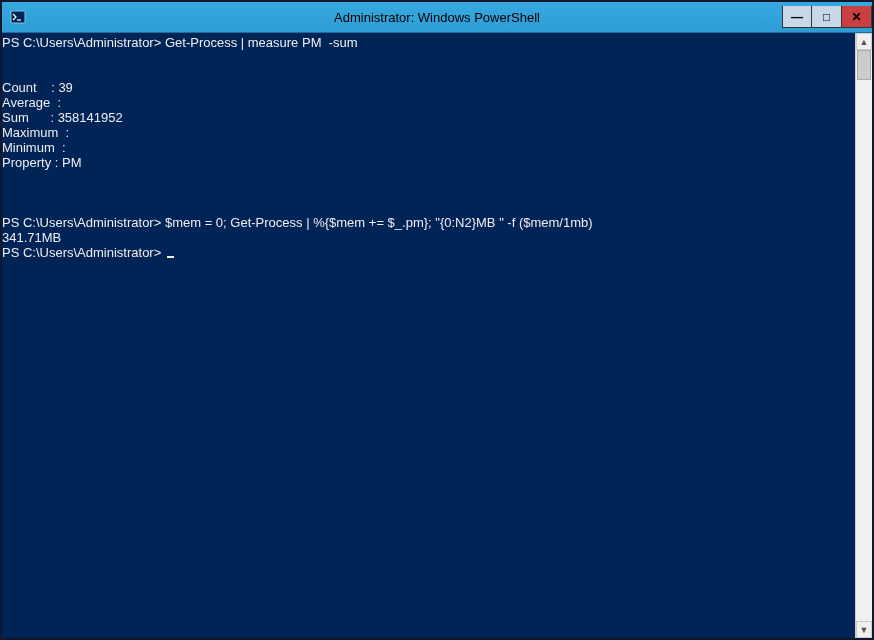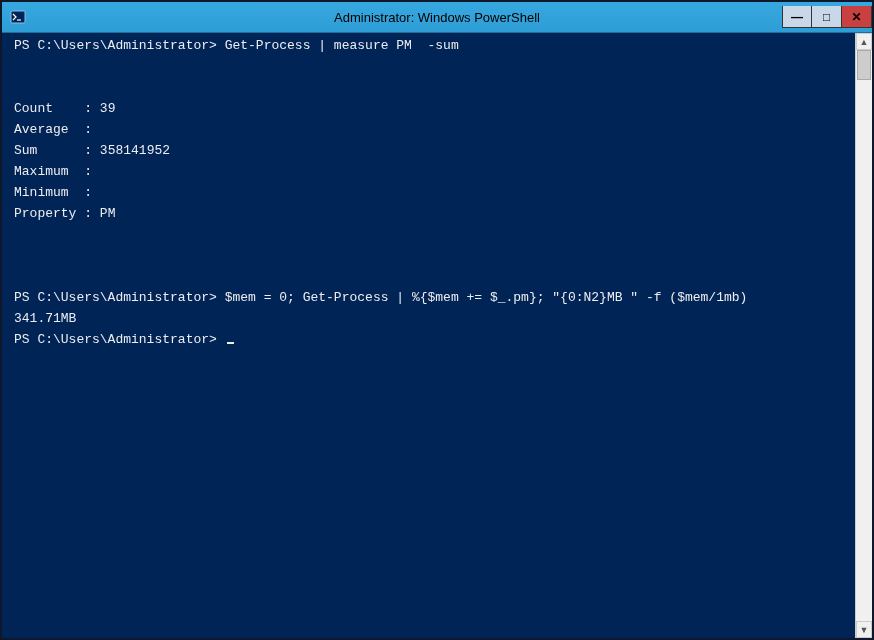--- a/index.html
+++ b/index.html
@@ -66,24 +66,24 @@
   .client-area {
     flex: 1;
     display: flex;
     background: #042a4a;
     border-top: 1px solid #1a6fa0;
   }
   .console {
     flex: 1;
     background: #012456;
     color: #eeedf0;
-    font-family: Liberation Mono, monospace;
+    font-family: Liberation Sans, sans-serif;
     font-size: 13px;
-    line-height: 21px;
-    padding: 2px 12px;
+    line-height: 15px;
+    padding: 2px 0;
     white-space: pre;
     overflow: hidden;
   }
   .scrollbar {
     width: 17px;
     background: #f0f0f0;
     display: flex;
     flex-direction: column;
     border-left: 1px solid #ccc;
   }

